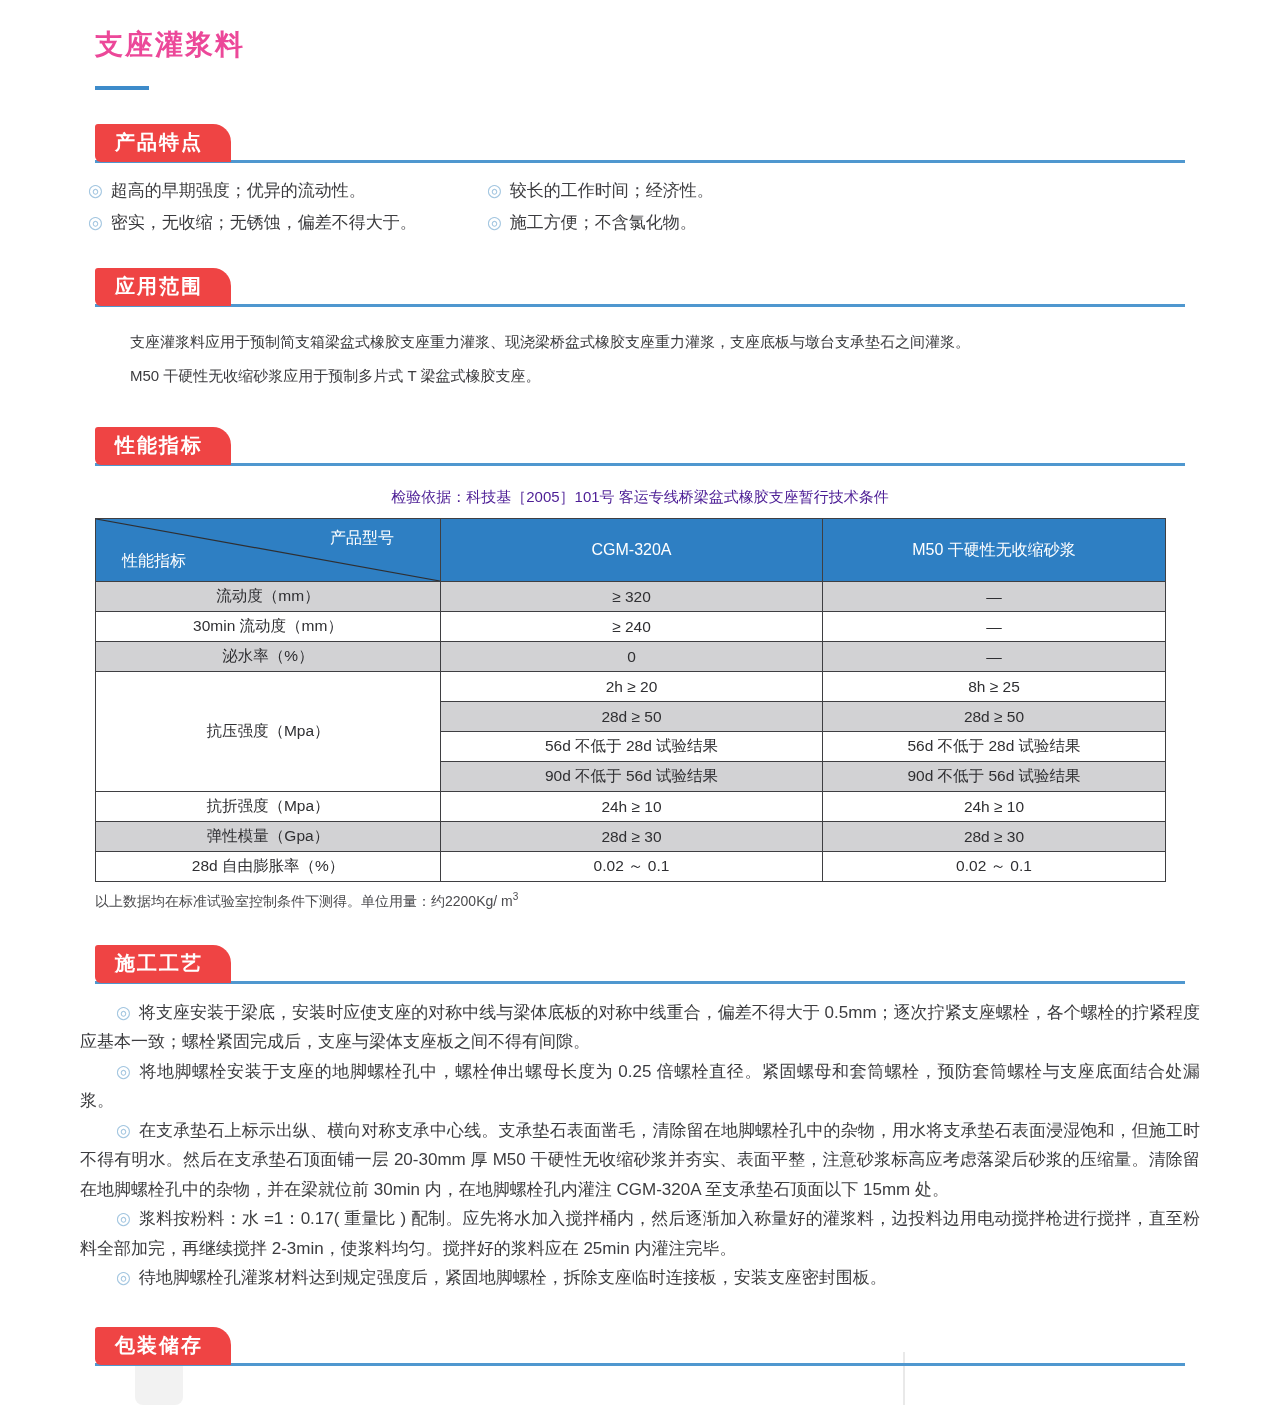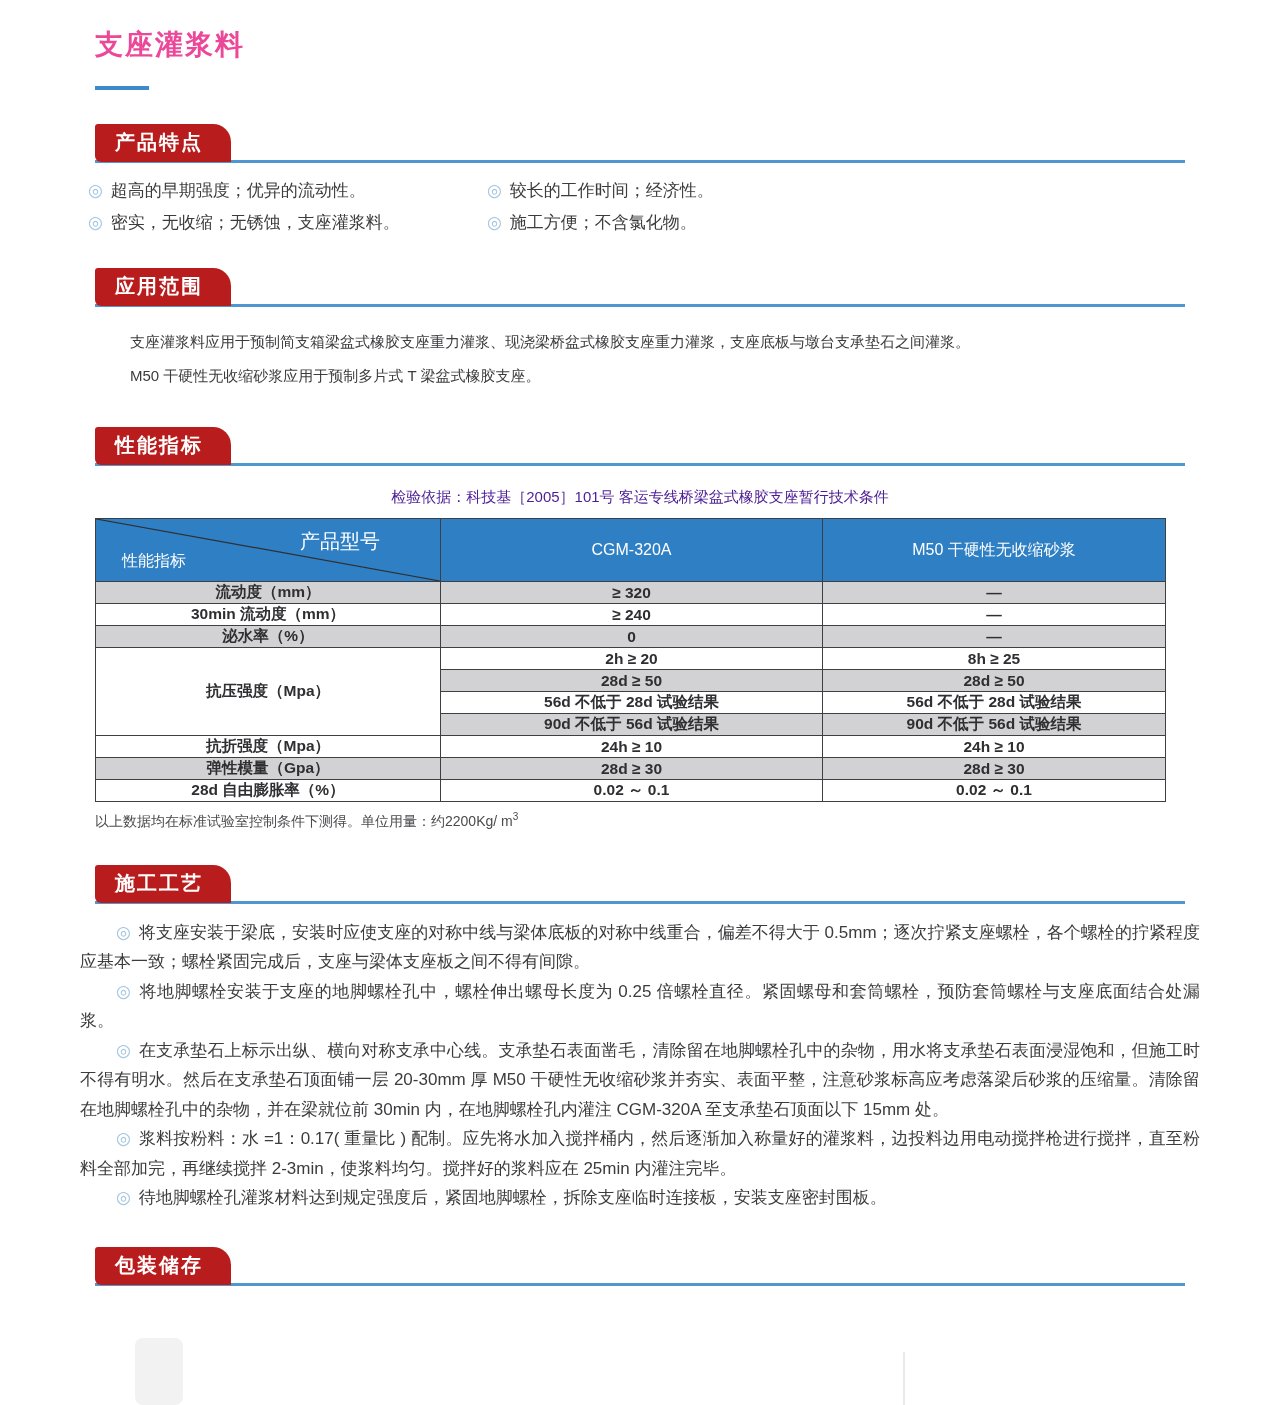--- a/index.html
+++ b/index.html
@@ -25,21 +25,21 @@
   .title-underline {
     width: 54px; height: 4px;
     background: #3d8bca;
     margin-top: 22px;
   }
 
   
   .section-head { margin-top: 34px; }
   .badge {
     display: inline-block;
-    background: #b91c1c;
+    background: #ef4444;
     color: #ffffff;
     font-weight: bold;
     font-size: 20px;
     letter-spacing: 2px;
     padding: 5px 28px 6px 20px;
     border-radius: 3px 18px 0 6px;
     position: relative;
     z-index: 2;
   }
   .rule { height: 3px; background: #4f97cf; margin-top: -2px; position: relative; z-index: 1; }
@@ -67,36 +67,35 @@
     width: 1070px;
     border-collapse: collapse;
     margin-top: 11px;
     table-layout: fixed;
   }
   table.perf th, table.perf td {
     border: 1px solid #3f3f42;
     text-align: center;
     font-size: 15.5px;
     color: #2f2f32;
-    height: 22px;
+    height: 30px;
     padding: 0 6px;
     background: #ffffff;
-    font-weight: bold;
   }
   table.perf thead th {
     background: #2e7fc3;
     color: #ffffff;
     font-weight: normal;
     font-size: 16px;
     height: 63px;
   }
   td.shade, th.shade { background: #d2d2d4 !important; }
   th.corner { position: relative; padding: 0; }
   th.corner svg { position: absolute; left: 0; top: 0; width: 100%; height: 100%; }
-  .corner-top { position: absolute; top: 9px; right: 60px; font-size: 20px; }
+  .corner-top { position: absolute; top: 9px; right: 46px; font-size: 16px; }
   .corner-bottom { position: absolute; bottom: 9px; left: 26px; font-size: 16px; }
   .footnote { margin-top: 9px; font-size: 14px; color: #4b4b4e; }
   .footnote sup { font-size: 10px; }
 
   
   .steps { margin: 14px -15px 0 -15px; font-size: 17px; }
   .steps p {
     margin: 0;
     line-height: 29.5px;
     text-align: justify;
@@ -128,21 +127,21 @@
   <h1 class="page-title">支座灌浆料</h1>
   <div class="title-underline"></div>
 
   <div class="section-head">
     <div class="badge">产品特点</div>
     <div class="rule"></div>
   </div>
   <div class="features">
     <div class="feat"><span class="bullet">◎</span><span>超高的早期强度；优异的流动性。</span></div>
     <div class="feat"><span class="bullet">◎</span><span>较长的工作时间；经济性。</span></div>
-    <div class="feat"><span class="bullet">◎</span><span>密实，无收缩；无锈蚀，支座灌浆料。</span></div>
+    <div class="feat"><span class="bullet">◎</span><span>密实，无收缩；无锈蚀，偏差不得大于。</span></div>
     <div class="feat"><span class="bullet">◎</span><span>施工方便；不含氯化物。</span></div>
   </div>
 
   <div class="section-head">
     <div class="badge">应用范围</div>
     <div class="rule"></div>
   </div>
   <div class="app-text">
     <p>支座灌浆料应用于预制简支箱梁盆式橡胶支座重力灌浆、现浇梁桥盆式橡胶支座重力灌浆，支座底板与墩台支承垫石之间灌浆。</p>
     <p>M50 干硬性无收缩砂浆应用于预制多片式 T 梁盆式橡胶支座。</p>

